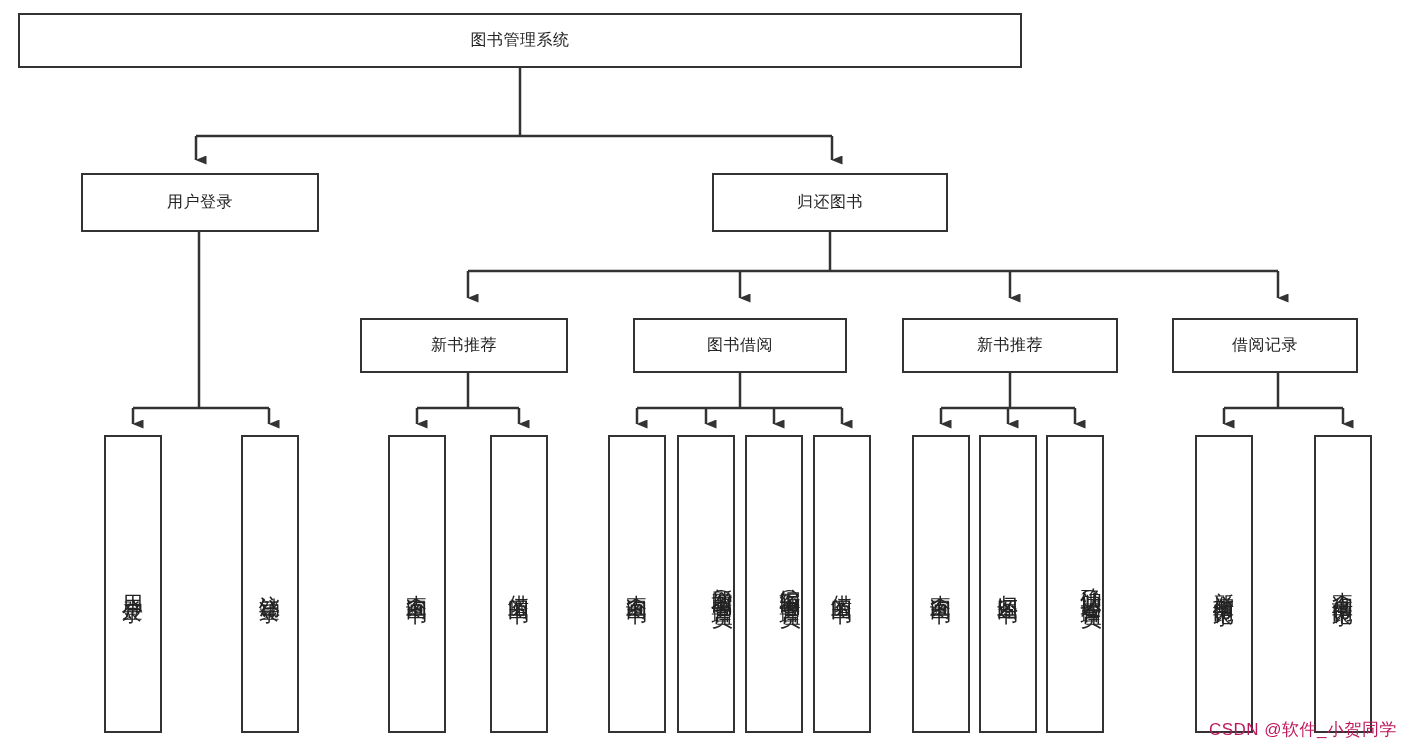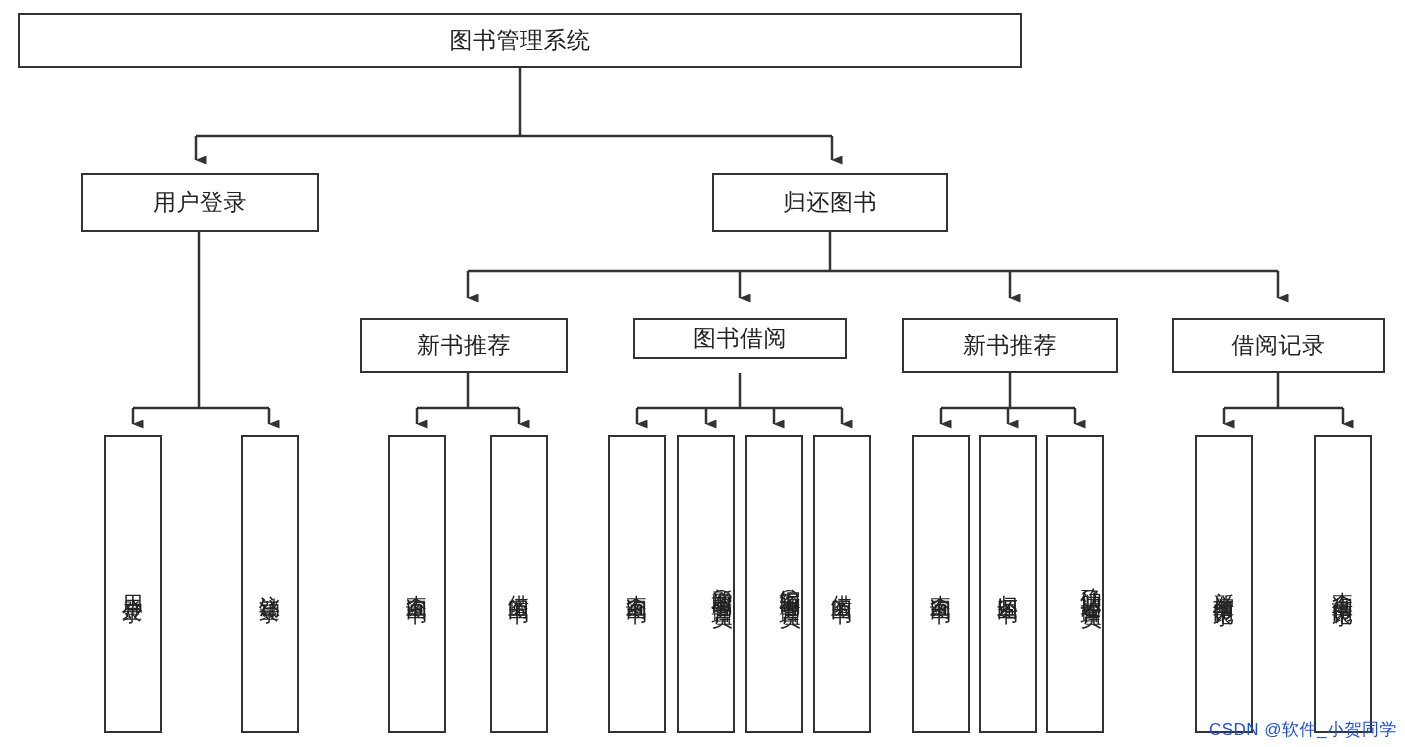--- a/index.html
+++ b/index.html
@@ -29,21 +29,21 @@
     position: absolute;
     box-sizing: border-box;
     border: 2.5px solid #333333;
     background: #ffffff;
     display: flex;
     align-items: center;
     justify-content: center;
     color: #222222;
   }
   .node.horiz {
-    font-size: 23px;
+    font-size: 16px;
     letter-spacing: 0.5px;
   }
   .node.vert {
     writing-mode: vertical-rl;
     text-orientation: upright;
     font-size: 21px;
     letter-spacing: 3px;
     line-height: 1;
     padding-top: 4px;
     padding-bottom: 4px;
@@ -55,21 +55,21 @@
   }
   .node .lbl {
     white-space: pre;
     display: block;
   }
   #watermark {
     position: absolute;
     right: 8px;
     bottom: 6px;
     font-size: 17px;
-    color: #1d4ed8;
+    color: #be185d;
     letter-spacing: 0.5px;
     white-space: nowrap;
   }
 </style>
 </head>
 <body>
 
 <div id="canvas">
 
   <svg class="edges" viewBox="0 0 1405 747" xmlns="http://www.w3.org/2000/svg">
@@ -132,29 +132,29 @@
   </div>
 
   <div class="node horiz" style="left:712px; top:173px; width:236px; height:59px;">
     <span class="lbl">归还图书</span>
   </div>
 
   <div class="node horiz" style="left:360px; top:318px; width:208px; height:55px;">
     <span class="lbl">新书推荐</span>
   </div>
 
-  <div class="node horiz" style="left:633px; top:318px; width:214px; height:41px;">
+  <div class="node horiz" style="left:633px; top:318px; width:214px; height:55px;">
     <span class="lbl">图书借阅</span>
   </div>
 
   <div class="node horiz" style="left:902px; top:318px; width:216px; height:55px;">
     <span class="lbl">新书推荐</span>
   </div>
 
-  <div class="node horiz" style="left:1172px; top:318px; width:213px; height:55px;">
+  <div class="node horiz" style="left:1172px; top:318px; width:186px; height:55px;">
     <span class="lbl">借阅记录</span>
   </div>
 
   <div class="node vert centered" style="left:104px; top:435px; width:58px; height:298px;">
     <span class="lbl">用户登录</span>
   </div>
 
   <div class="node vert centered" style="left:241px; top:435px; width:58px; height:298px;">
     <span class="lbl">注销登录</span>
   </div>

